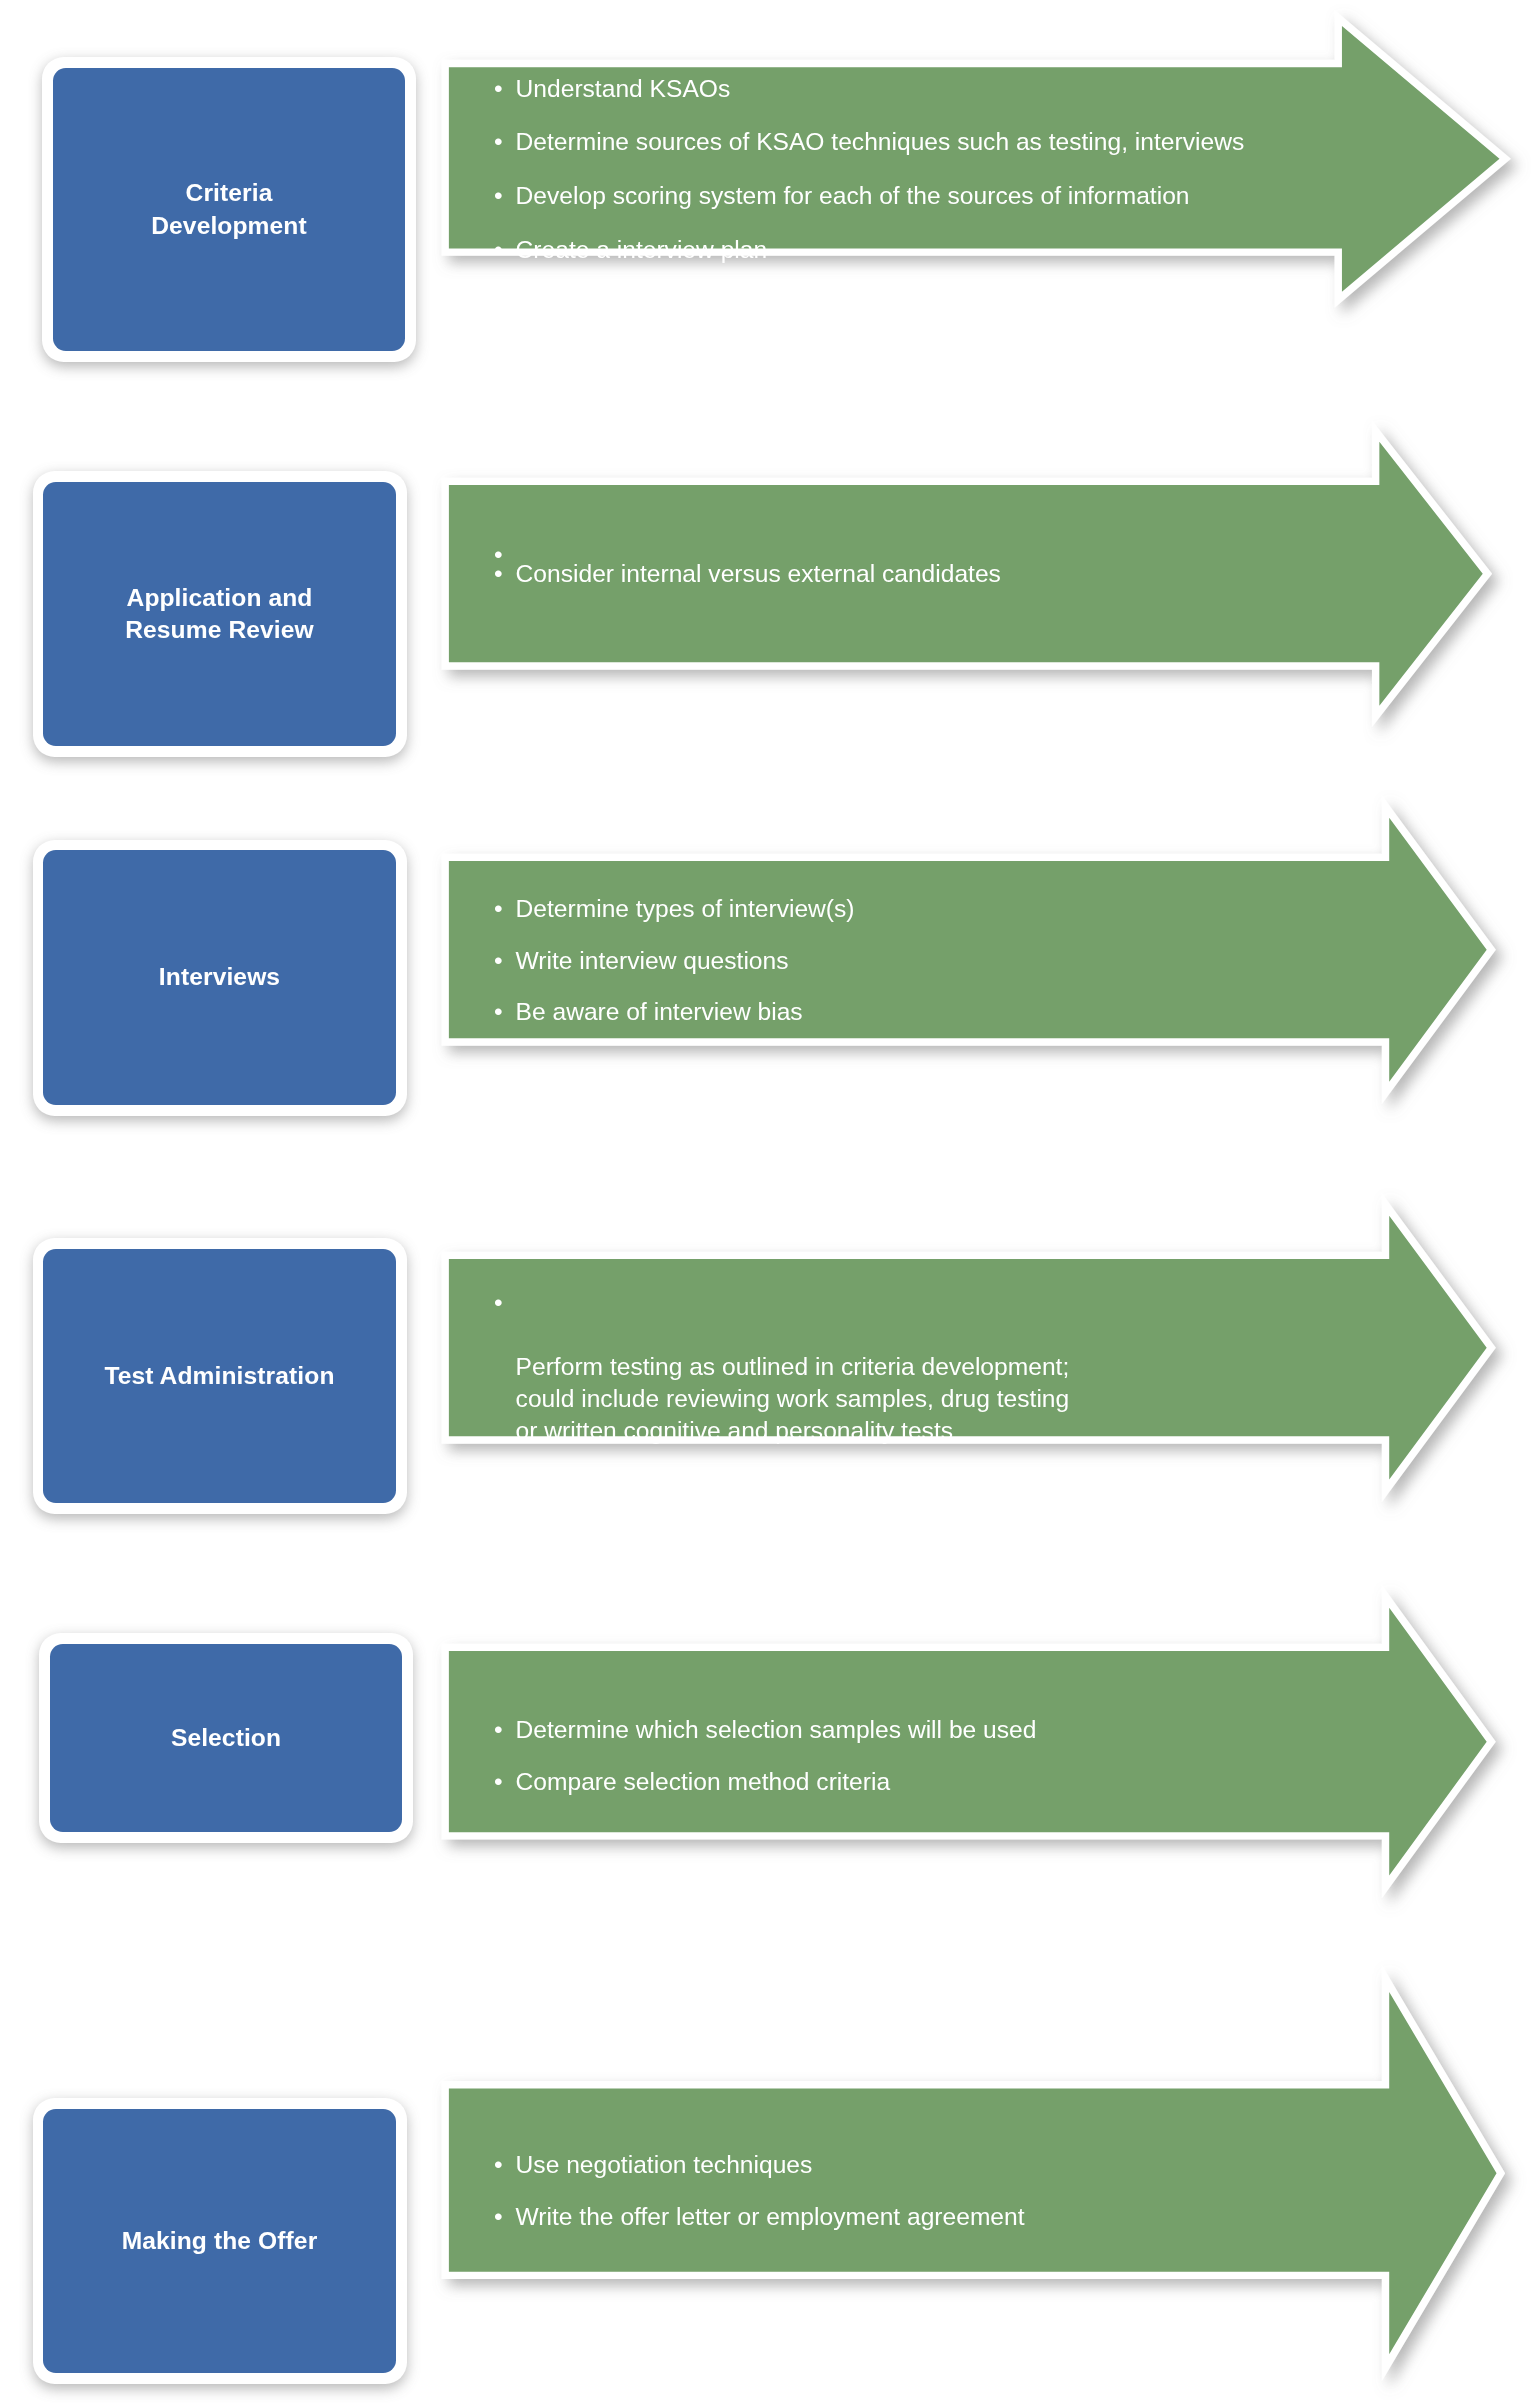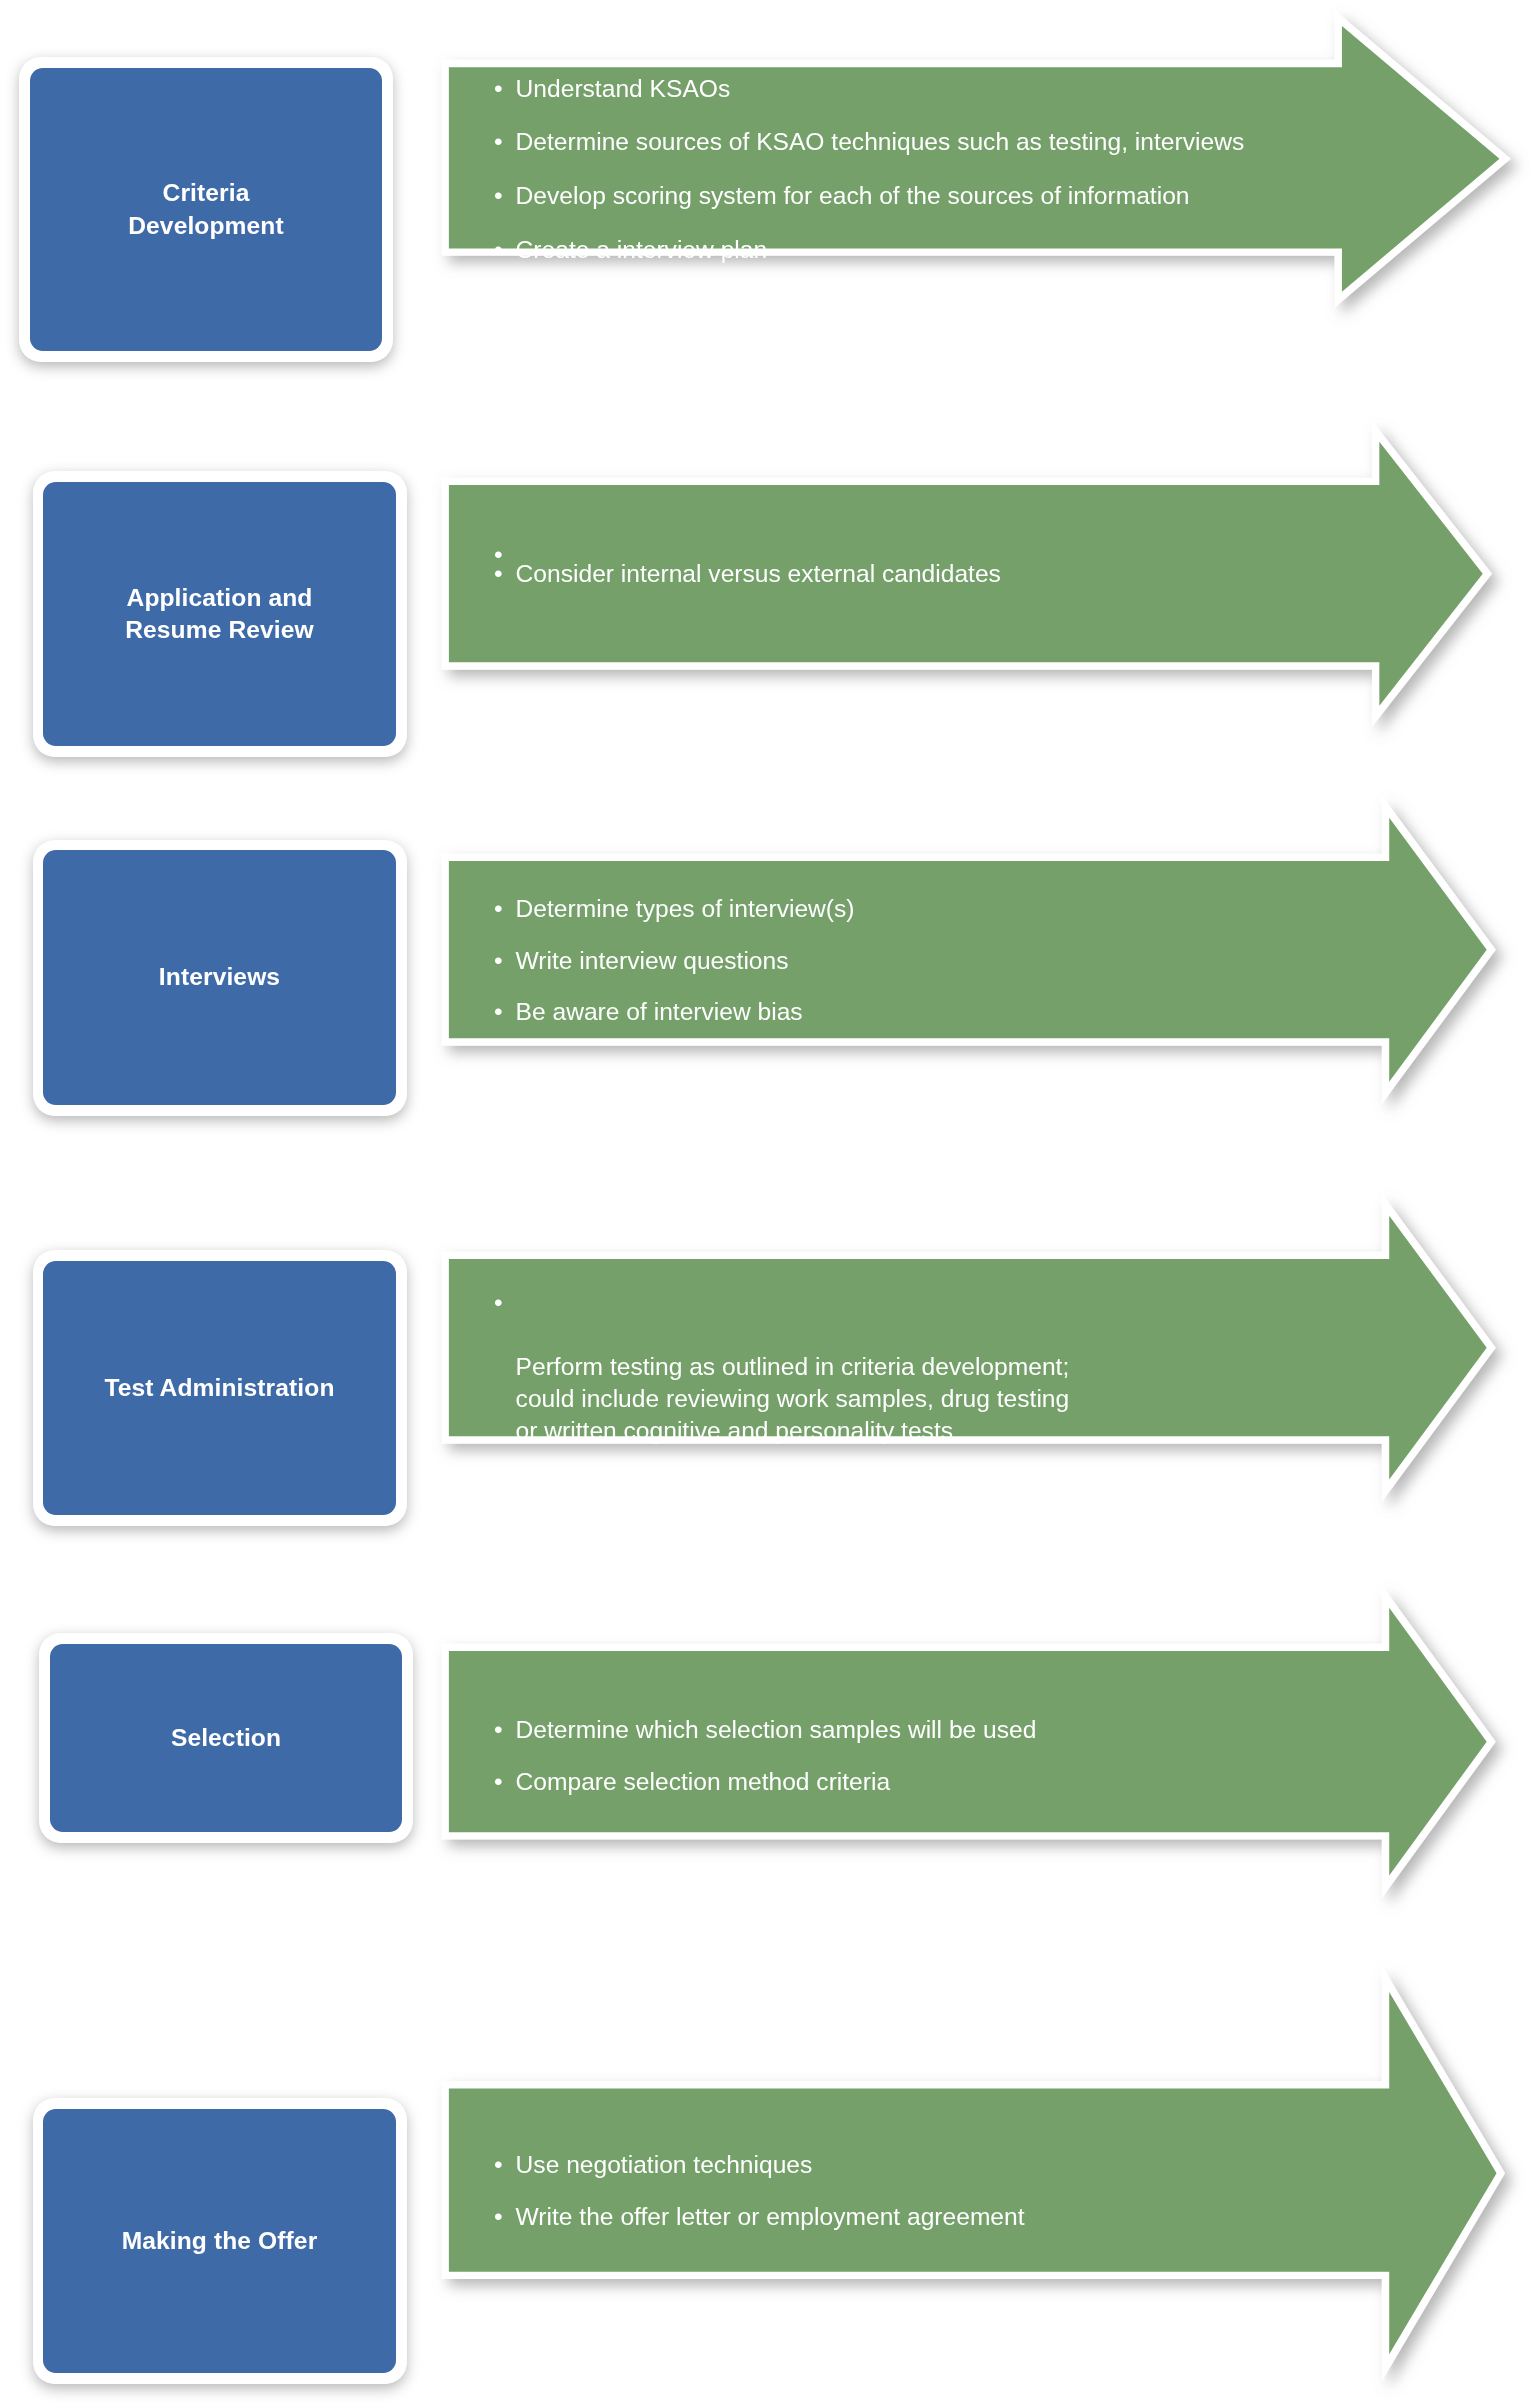--- a/index.html
+++ b/index.html
@@ -96,21 +96,21 @@
   }
   .bullets.gap-lg li + li { margin-top: 21.7px; }
   .bullets.gap-md li + li { margin-top: 19.7px; }
 </style>
 </head>
 <body>
 
 <div id="diagram">
 
   <div class="row" style="top:0;height:414px;">
-    <div class="step-box-wrap" style="left:19px; top:57px; width:374px; height:305px;">
+    <div class="step-box-wrap" style="left:42px; top:57px; width:374px; height:305px;">
       <div class="step-box">
         <span class="step-label">Criteria
 Development</span>
       </div>
     </div>
 
     <div class="arrow-wrap" style="left:441px; top:13.8px; width:1090px; height:394px;">
       <svg width="1090" height="394" viewBox="0 0 1107 400">
         <defs>
           <filter id="ash1" x="-20%" y="-20%" width="150%" height="150%">
@@ -205,21 +205,21 @@
         </li>
         <li>
           <span class="bul">•</span>
           <span>Be aware of interview bias</span>
         </li>
       </ul>
     </div>
   </div>
 
   <div class="row" style="top:1202px;height:394px;">
-    <div class="step-box-wrap" style="left:32.5px; top:48px; width:374px; height:276px;">
+    <div class="step-box-wrap" style="left:32.5px; top:36px; width:374px; height:276px;">
       <div class="step-box">
         <span class="step-label">Test Administration</span>
       </div>
     </div>
 
     <div class="arrow-wrap" style="left:441px; top:-7.9px; width:1090px; height:394px;">
       <svg width="1090" height="394" viewBox="0 0 1107 400">
         <defs>
           <filter id="ash4" x="-20%" y="-20%" width="150%" height="150%">
             <feDropShadow dx="7" dy="7" stdDeviation="7" flood-color="#7b7b7b" flood-opacity="0.55"></feDropShadow>

